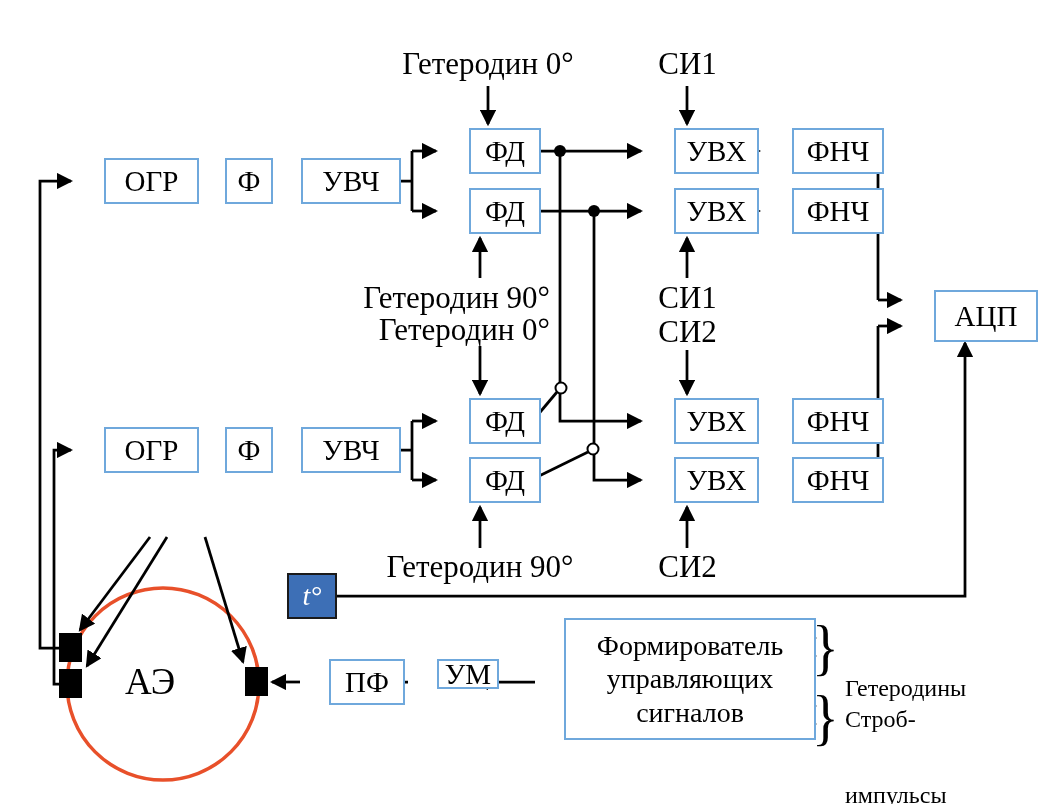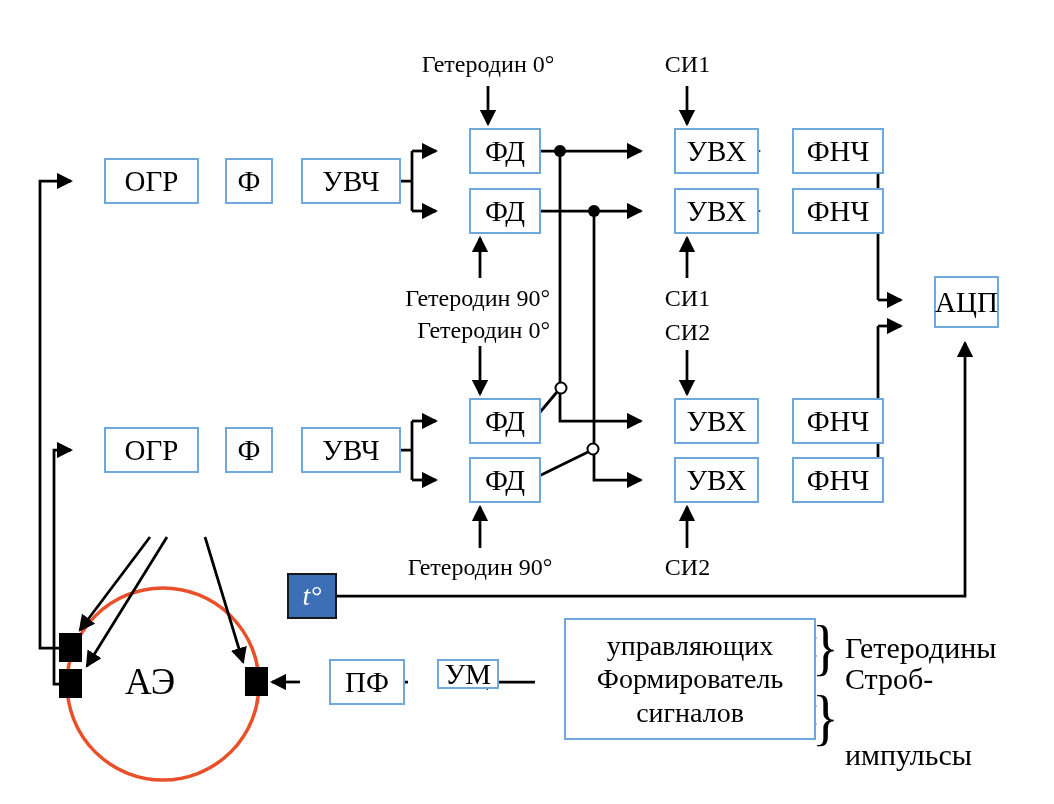--- a/index.html
+++ b/index.html
@@ -13,24 +13,24 @@
     border:2.5px solid #6FA8DC; background:#ffffff;
     display:flex; align-items:center; justify-content:center;
     font-size:29px; line-height:1; color:#000;margin-left:29px;
   }
   .box.multi { flex-direction:column; font-size:28px; line-height:1.18; }
   .box.temp {
     background:#3D6FB6; color:#ffffff; border:2px solid #1a1a1a;
     font-style:italic; font-size:28px;
   }
   .lbl {
-    position:absolute; z-index:2; font-size:24px; line-height:32px;
+    position:absolute; z-index:2; font-size:31px; line-height:32px;
     white-space:nowrap; color:#000;
   }
-  .lbl.big { font-size:30px; line-height:34px; }
+  .lbl.big { font-size:24px; line-height:34px;margin-top:40px; }
   .brace {
     position:absolute; z-index:2; font-size:62px; line-height:1;
     transform:scaleX(0.9); transform-origin:left center;
     font-family:"Liberation Serif", serif; color:#000;
   }
 </style>
 </head>
 <body>
 
 <div class="stage">
@@ -132,28 +132,28 @@
   <div class="box" style="left:75px;top:427px;width:95px;height:46px">ОГР</div>
   <div class="box" style="left:196px;top:427px;width:48px;height:46px">Ф</div>
   <div class="box" style="left:272px;top:427px;width:100px;height:46px">УВЧ</div>
   <div class="box" style="left:440px;top:398px;width:72px;height:46px">ФД</div>
   <div class="box" style="left:440px;top:457px;width:72px;height:46px">ФД</div>
   <div class="box" style="left:645px;top:398px;width:85px;height:46px">УВХ</div>
   <div class="box" style="left:763px;top:398px;width:92px;height:46px">ФНЧ</div>
   <div class="box" style="left:645px;top:457px;width:85px;height:46px">УВХ</div>
   <div class="box" style="left:763px;top:457px;width:92px;height:46px">ФНЧ</div>
 
-  <div class="box" style="left:905px;top:276px;width:65px;height:52px">АЦП</div>
+  <div class="box" style="left:905px;top:290px;width:104px;height:52px">АЦП</div>
   <div class="box temp" style="left:258px;top:573px;width:50px;height:46px">t°</div>
 
   <div class="box" style="left:300px;top:659px;width:76px;height:46px">ПФ</div>
   <div class="box" style="left:408px;top:659px;width:62px;height:30px">УМ</div>
   <div class="box multi" style="left:535px;top:618px;width:252px;height:122px">
+    <span>Формирователь</span>
     <span>управляющих</span>
-    <span>Формирователь</span>
     <span>сигналов</span>
   </div>
 
   <div class="lbl" style="left:368px;top:48px;width:240px;text-align:center">Гетеродин 0°</div>
   <div class="lbl" style="left:640px;top:48px;width:95px;text-align:center">СИ1</div>
   <div class="lbl" style="left:310px;top:282px;width:240px;text-align:right">Гетеродин 90°</div>
   <div class="lbl" style="left:310px;top:314px;width:240px;text-align:right">Гетеродин 0°</div>
   <div class="lbl" style="left:640px;top:282px;width:95px;text-align:center">СИ1</div>
   <div class="lbl" style="left:640px;top:316px;width:95px;text-align:center">СИ2</div>
   <div class="lbl" style="left:360px;top:551px;width:240px;text-align:center">Гетеродин 90°</div>

